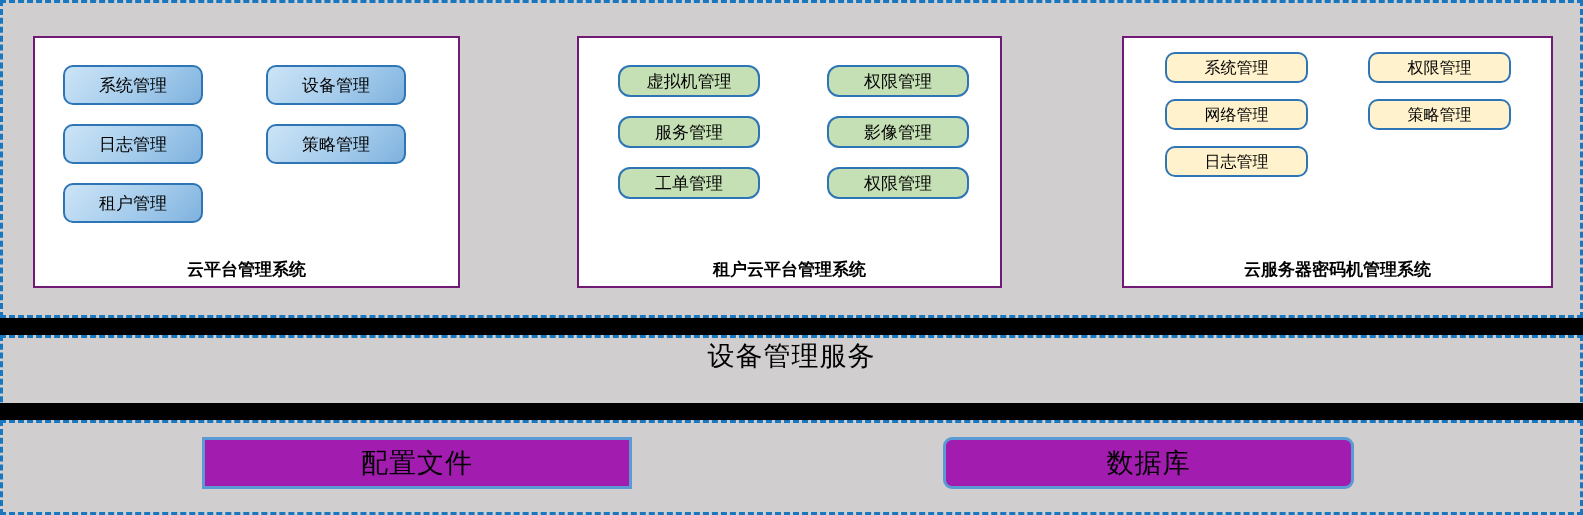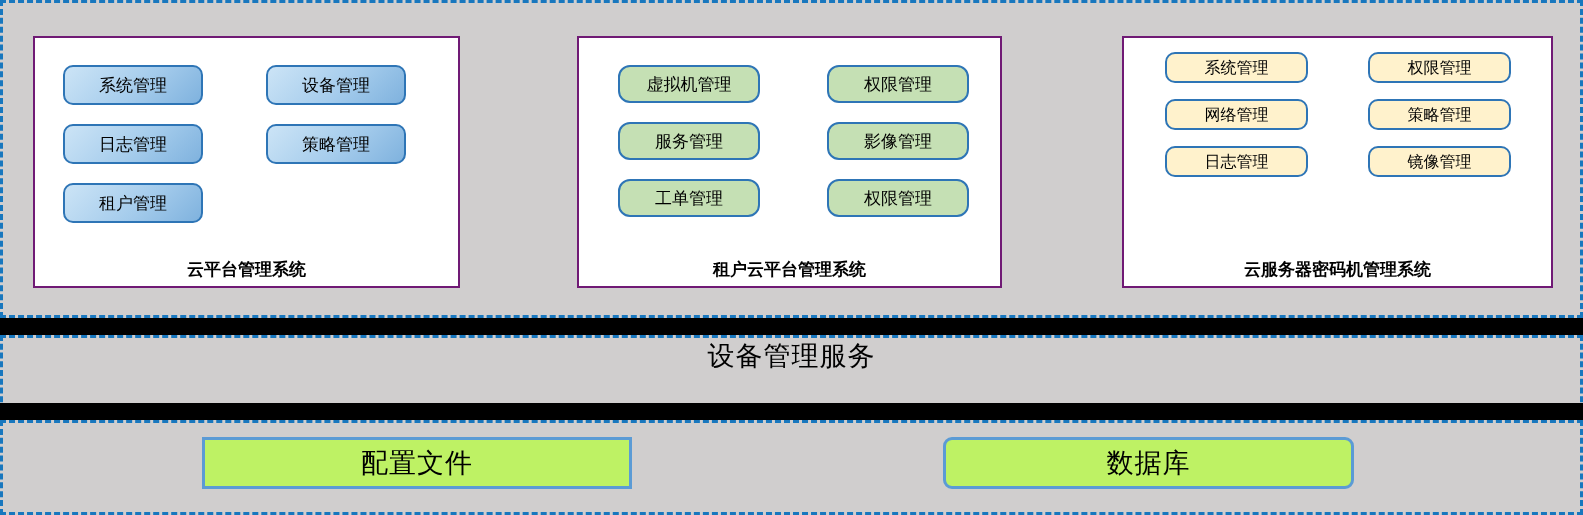--- a/index.html
+++ b/index.html
@@ -73,41 +73,41 @@
     font-size: 17px;
     white-space: nowrap;
     line-height: 1;
   }
   .chip-blue {
     height: 40px;
     border-radius: 10px;
     background: linear-gradient(135deg, #CCE4F6 0%, #A5CCEC 55%, #7FB2DE 100%);
   }
   .chip-green {
-    height: 38px;
+    height: 32px;
     border-radius: 12px;
     background: #C5E0B4;
   }
   .chip-yellow {
     height: 31px;
     border-radius: 10px;
     background: #FFF2CC;
     font-size: 16px;
   }
 
   .service-label {
     font-size: 27px;
     letter-spacing: 1px;
   }
 
   .storage-box {
     position: absolute;
     top: 14px;
     height: 52px;
-    background: #bef264;
+    background: #a21caf;
     border: 3px solid #5B9BD5;
     display: flex;
     align-items: center;
     justify-content: center;
     font-size: 27px;
     letter-spacing: 1px;
   }
   .storage-config   { left: 199px; width: 430px; }
   .storage-database { left: 940px; width: 411px; border-radius: 9px; }
 </style>
@@ -139,21 +139,20 @@
     <div class="panel-title">租户云平台管理系统</div>
   </div>
 
   <div class="panel panel-3">
     <div class="module-grid">
       <div class="chip chip-yellow">系统管理</div>
       <div class="chip chip-yellow">权限管理</div>
       <div class="chip chip-yellow">网络管理</div>
       <div class="chip chip-yellow">策略管理</div>
       <div class="chip chip-yellow">日志管理</div>
-      <div class="chip chip-yellow">镜像管理</div>
     </div>
     <div class="panel-title">云服务器密码机管理系统</div>
   </div>
 
 </div>
 
 <div class="divider-bar divider-1"></div>
 
 <div class="section section-middle">
   <div class="service-label">设备管理服务</div>

